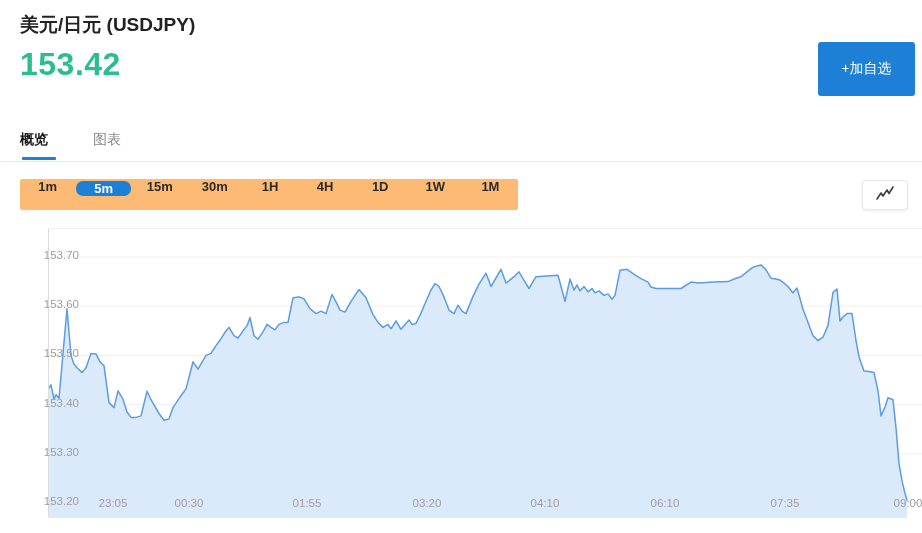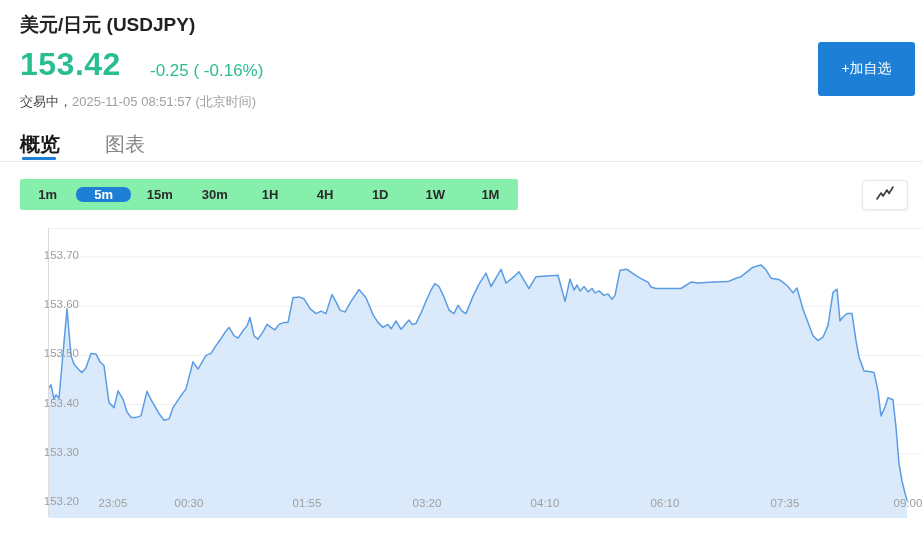--- a/index.html
+++ b/index.html
@@ -15,28 +15,28 @@
   .price{position:absolute;left:20px;top:46px;font-size:32px;font-weight:bold;color:var(--green);letter-spacing:0.5px;}
   .change{position:absolute;left:150px;top:61px;font-size:17px;color:var(--green);}
   .status{position:absolute;left:20px;top:93px;font-size:13px;color:#444;}
   .status .ts{color:#a0a0a0;}
   .status .tz{color:#a0a0a0;}
   .add-btn{position:absolute;left:818px;top:42px;width:97px;height:54px;background:var(--accent);
     color:#fff;font-size:14px;border:none;border-radius:3px;cursor:pointer;font-family:inherit;}
 
   
   .tabs{position:absolute;left:20px;top:131px;display:flex;gap:45px;}
-  .tab{font-size:20px;color:#888;cursor:pointer;}
+  .tab{font-size:14px;color:#888;cursor:pointer;}
   .tab.active{color:#1a1a1a;font-weight:bold;}
   .tab-underline{position:absolute;left:22px;top:157px;width:34px;height:3px;background:var(--accent);border-radius:1px;}
   .tabs-divider{position:absolute;left:0;top:161px;width:922px;height:1px;background:#e9e9e9;}
 
   
-  .toolbar{position:absolute;left:20px;top:179px;width:498px;height:31px;background:#86efac;
-    border-radius:2px;display:flex;align-items:center;}
+  .toolbar{position:absolute;left:20px;top:179px;width:498px;height:31px;background:#fdba74;
+    border-radius:2px;display:flex;align-items:flex-start;}
   .interval{flex:1;display:flex;align-items:center;justify-content:center;font-size:13px;
     font-weight:bold;color:#2b2b2b;cursor:pointer;border-radius:3px;}
   .interval.active{background:var(--accent);color:#fff;margin:2px 1px;border-radius:7px;}
   .chart-type-btn{position:absolute;left:862px;top:180px;width:46px;height:30px;background:#fff;
     border:1px solid #e7e7e7;border-radius:4px;box-shadow:0 1px 3px rgba(0,0,0,0.08);
     display:flex;align-items:center;justify-content:center;cursor:pointer;}
 
   
   .chart{position:absolute;left:48px;top:228px;width:874px;height:289px;
     border-left:1px solid #dcdcdc;border-top:1px solid #f0f0f0;}
@@ -44,25 +44,20 @@
   .ylab{position:absolute;left:-16px;width:46px;font-size:11.5px;color:#9e9e9e;text-align:right;pointer-events:none;}
   .xlab{position:absolute;width:44px;top:268px;font-size:11.5px;color:#9e9e9e;text-align:center;pointer-events:none;}
 </style>
 </head>
 <body>
 
 <div class="page">
 
   <div class="title">美元/日元 (USDJPY)</div>
   <div class="price">153.42</div>
-  <div class="change">-0.25 ( -0.16%)</div>
-  <div class="status">
-    <span>交易中，</span><span class="ts">2025-11-05 08:51:57</span>
-    <span class="tz">(北京时间)</span>
-  </div>
   <button class="add-btn">+加自选</button>
 
   <div class="tabs" id="tabs">
       <span class="tab active">概览</span>
       <span class="tab">图表</span>
     </div>
   <div class="tab-underline"></div>
   <div class="tabs-divider"></div>
 
   <div class="toolbar" id="intervals">

